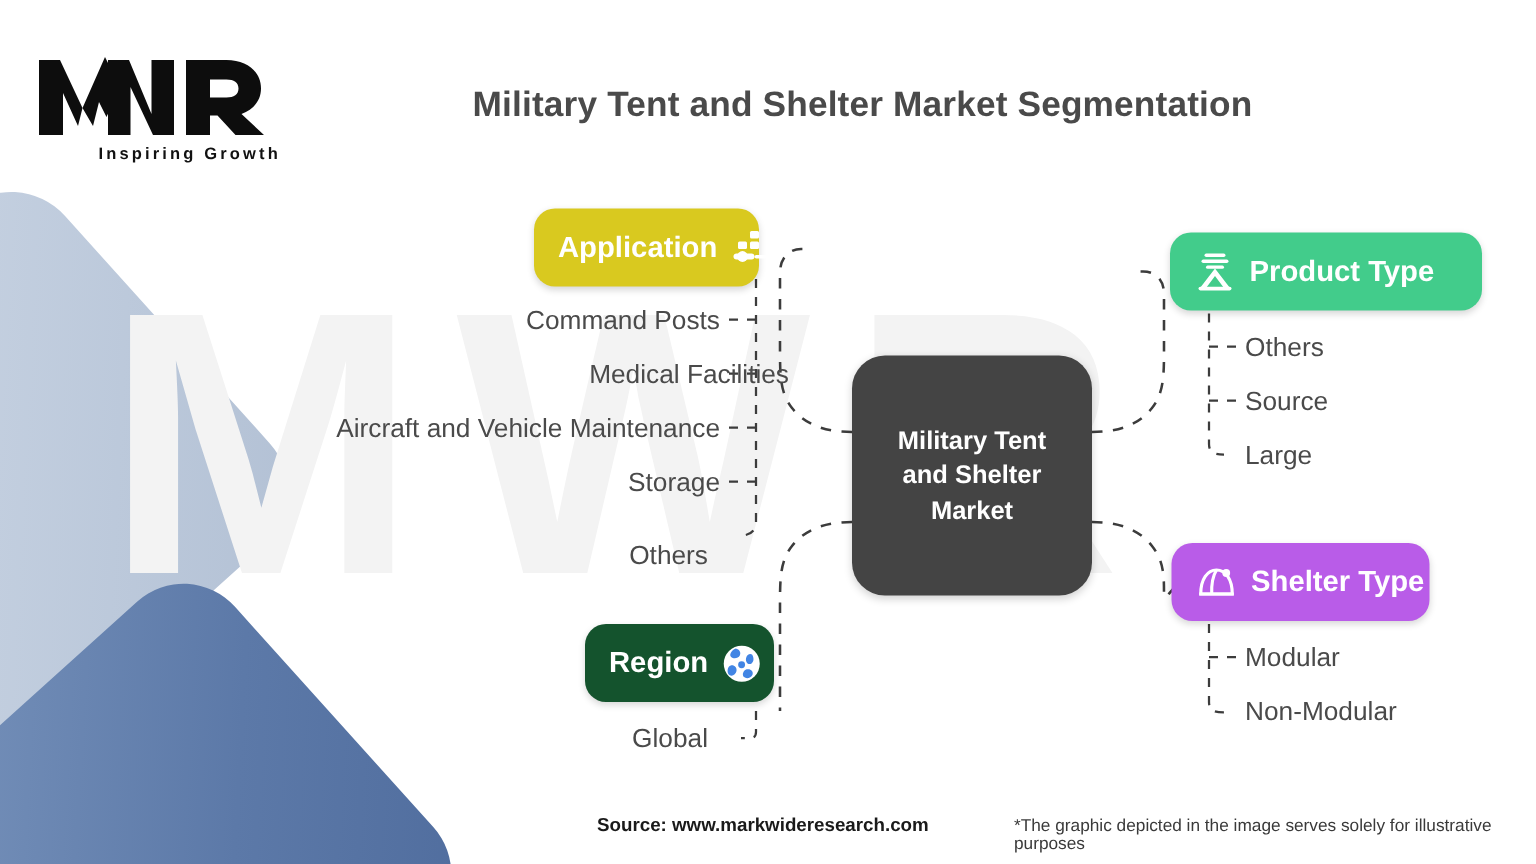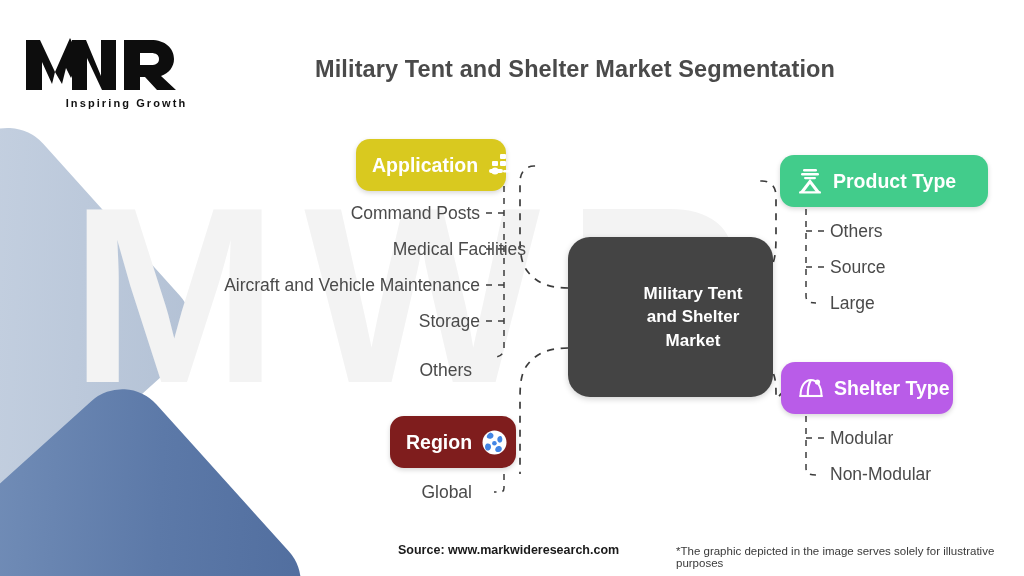--- a/index.html
+++ b/index.html
@@ -118,21 +118,20 @@
     background: #444444;
     color: #ffffff;
     display: flex;
     align-items: center;
     justify-content: center;
     text-align: center;
     font-size: 17px;
     font-weight: 700;
     line-height: 1.38;
     box-shadow: 0 2px 6px rgba(0,0,0,.18);
-    padding-left: 45px;
   }
 
   
   .pill {
     position: absolute;
     display: flex;
     align-items: center;
     border-radius: 14px;
     color: #ffffff;
     font-size: 19.5px;
@@ -154,21 +153,21 @@
   .pill-product {
     left: 780px; top: 155px; width: 208px;
     background: #42cc8b;
   }
   .pill-shelter {
     left: 781px; top: 362px; width: 172px;
     background: #b95ce8;
   }
   .pill-region {
     left: 390px; top: 416px; width: 126px;
-    background: #7f1d1d;
+    background: #14532d;
     justify-content: space-between;
   }
 
   
   .leaf {
     position: absolute;
     font-size: 17.5px;
     color: #4a4a4a;
     white-space: nowrap;
     line-height: 1;

